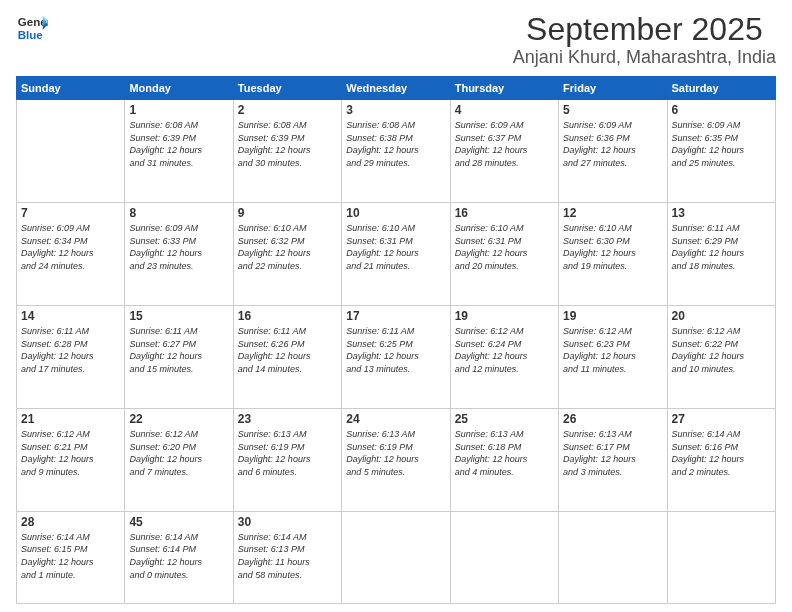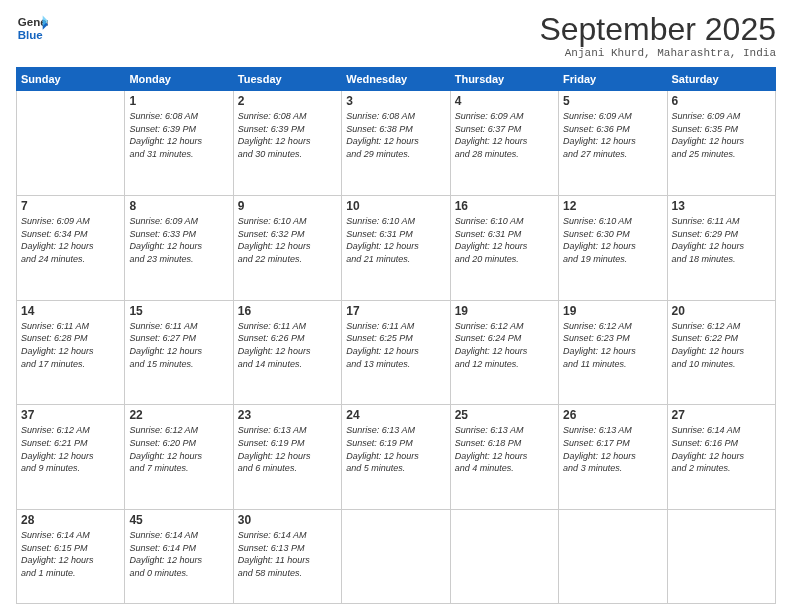--- a/index.html
+++ b/index.html
@@ -26,32 +26,31 @@
     .logo {
       display: flex;
       align-items: center;
       gap: 4px;
     }
     .logo-icon {
       width: 32px;
       height: 32px;
     }
     .title-block {
-      text-align: right;
+      text-align: center;
     }
     .month-title {
       font-size: 32px;
       font-weight: normal;
       color: #333;
       line-height: 1.1;
     }
     .subtitle {
-      font-size: 11px;
+      font-size: 18px;
       color: #555;
-      font-family: Liberation Mono, monospace;
     }
     .calendar {
       flex: 1;
       border: 1px solid #ccc;
       border-collapse: collapse;
       width: 100%;
       table-layout: fixed;
     }
     .calendar th {
       background-color: #1565c0;
@@ -265,21 +264,21 @@
           <td>
             <span class="day-num">20</span>
             <div class="day-info" style="white-space: pre-line;">Sunrise: 6:12 AM
 Sunset: 6:22 PM
 Daylight: 12 hours
 and 10 minutes.</div>
           </td>
         </tr>
         <tr>
           <td>
-            <span class="day-num">37</span>
+            <span class="day-num">21</span>
             <div class="day-info" style="white-space: pre-line;">Sunrise: 6:12 AM
 Sunset: 6:21 PM
 Daylight: 12 hours
 and 9 minutes.</div>
           </td>
           <td>
             <span class="day-num">22</span>
             <div class="day-info" style="white-space: pre-line;">Sunrise: 6:12 AM
 Sunset: 6:20 PM
 Daylight: 12 hours

